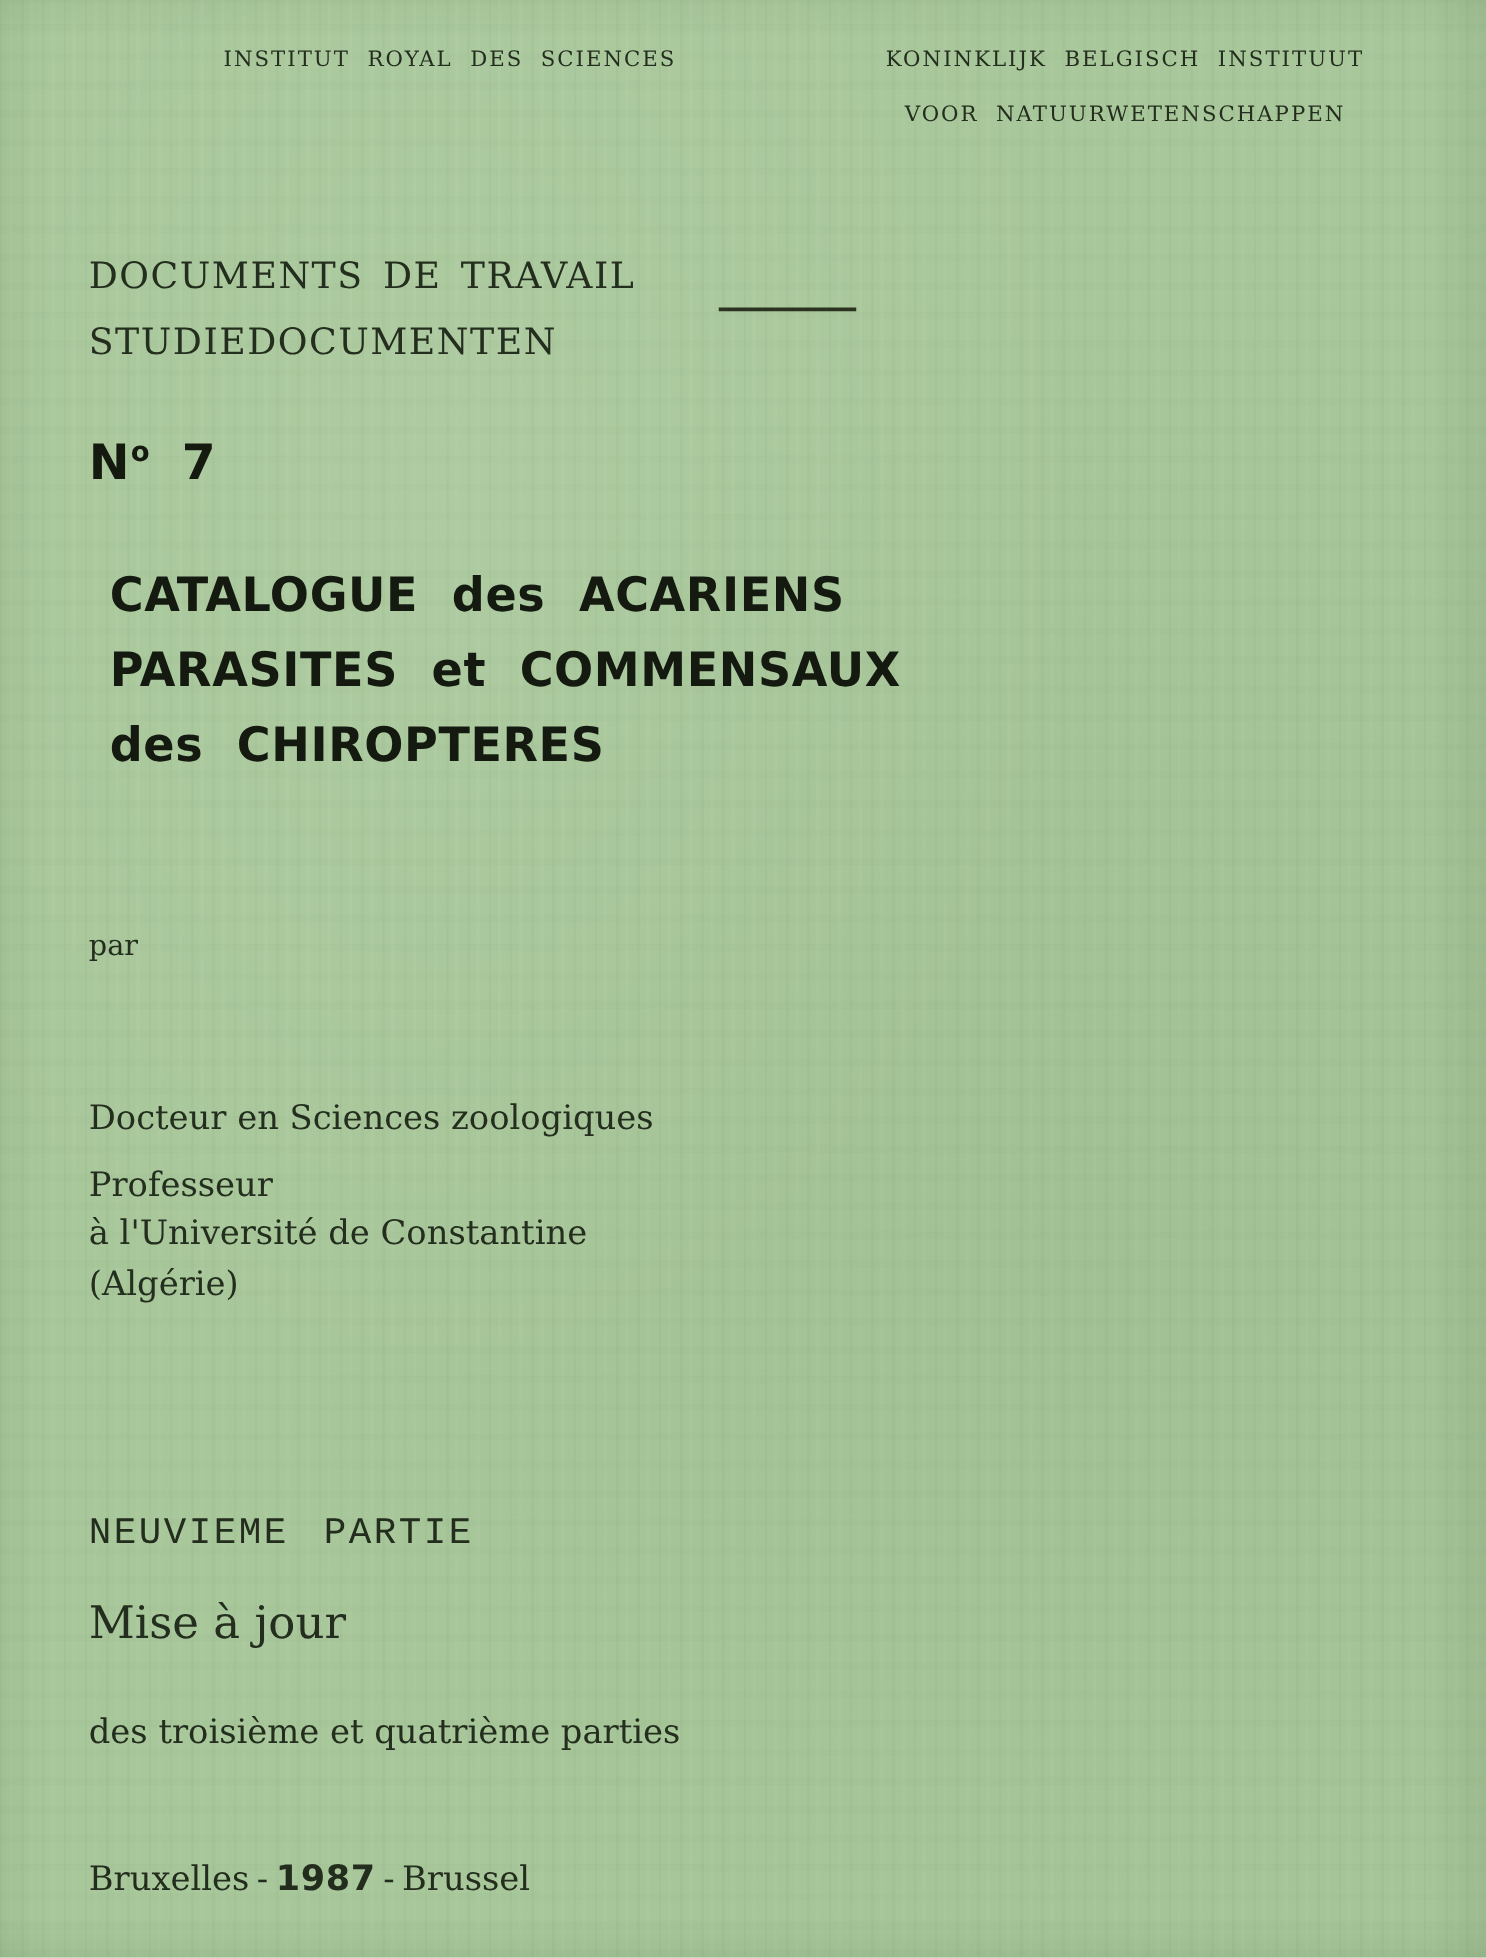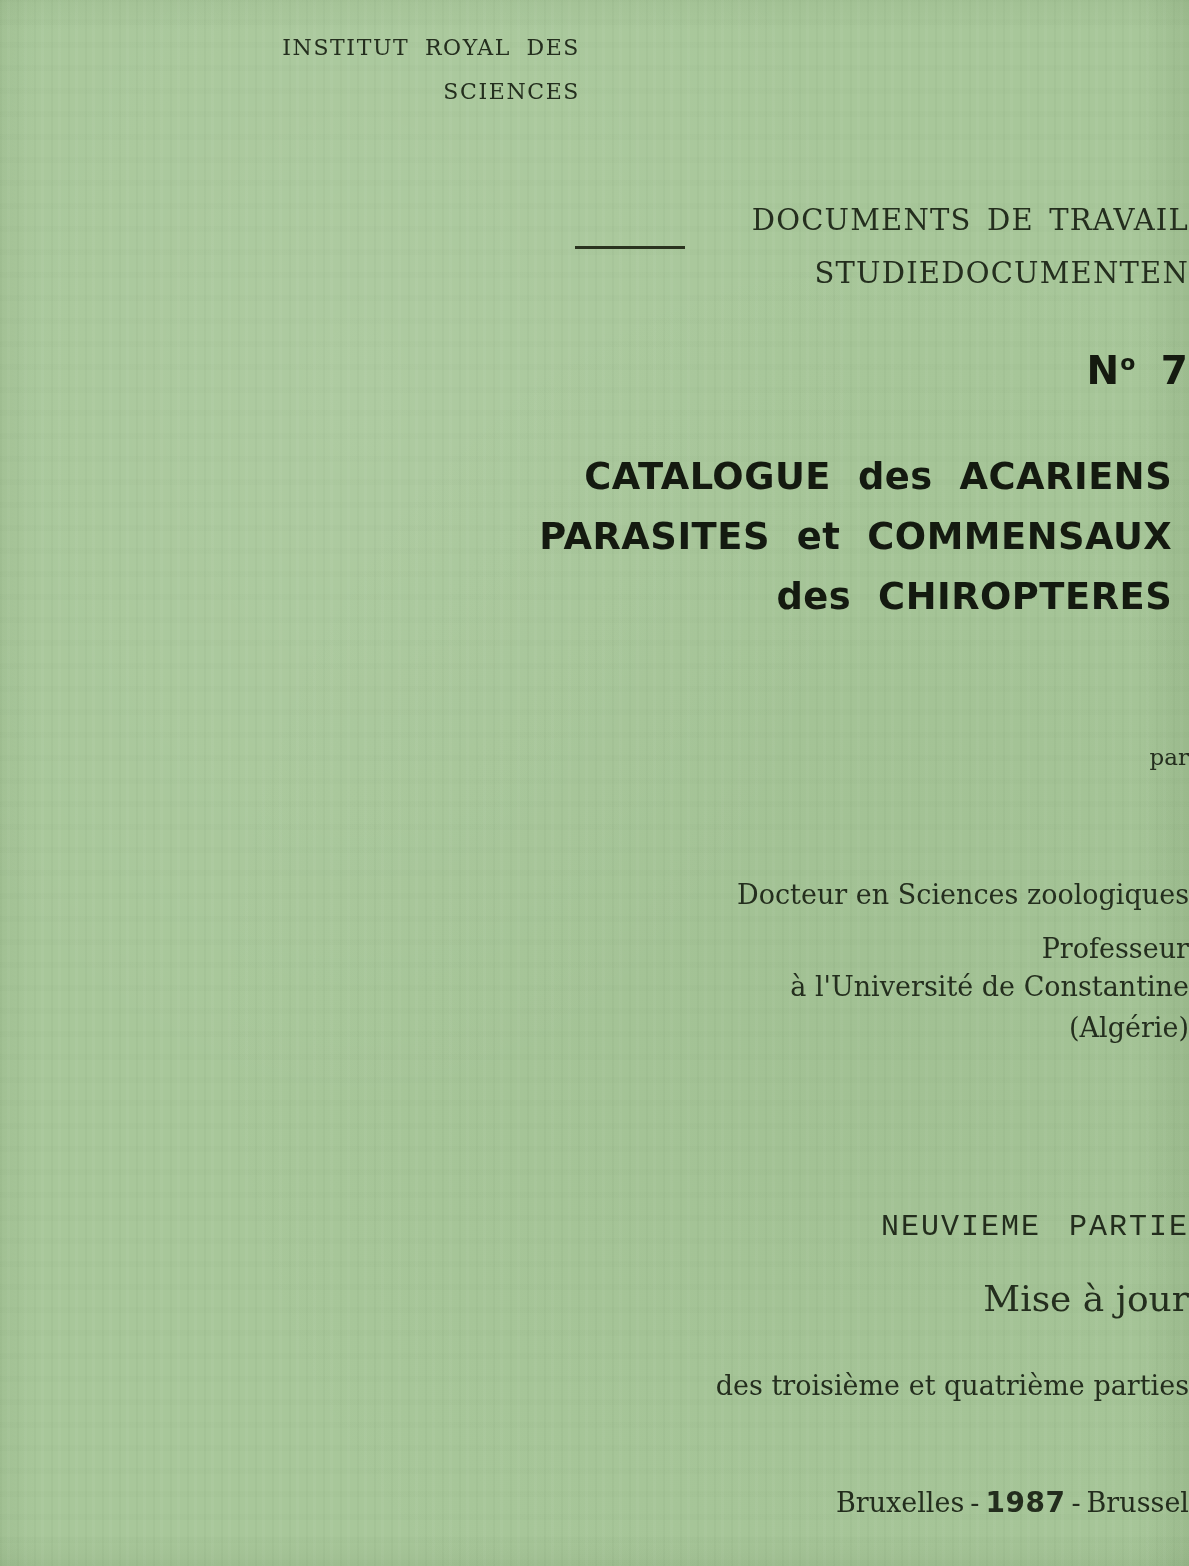--- a/index.html
+++ b/index.html
@@ -29,37 +29,37 @@
         transparent 10px, transparent 17px),
       repeating-linear-gradient(0deg,
         rgba(55,85,45,0.02) 0px, rgba(55,85,45,0.02) 6px,
         transparent 6px, transparent 23px);
     color: #26301f;
   }
   .abs { position: absolute; }
 
   
   .inst-block {
-    text-align: right;
-    font-size: 22px;
+    text-align: center;
+    font-size: 17px;
     line-height: 44px;
     letter-spacing: 1.6px;
     word-spacing: 7px;
     color: #242e1e;
   }
   .inst-left  { left: 140px; top: 26px; width: 440px; }
   .inst-right { left: 660px; top: 26px; width: 480px; }
 
   
   .main-col {
     left: 71px;
     top: 0;
     width: 1118px;
     height: 1566px;
-    text-align: right;
+    text-align: left;
   }
   .series-line {
     position: absolute;
     width: 100%;
     font-size: 29px;
     letter-spacing: 1.2px;
     word-spacing: 5px;
     color: #242e1e;
   }
   .series-fr { top: 203px; }
@@ -192,20 +192,24 @@
   .imprint .sep { padding: 0 6px; }
 </style>
 </head>
 <body>
 
 <div class="page">
 
   <div class="abs inst-block inst-left">
     <div>INSTITUT ROYAL DES SCIENCES</div>
   </div>
+  <div class="abs inst-block inst-right">
+    <div>KONINKLIJK BELGISCH INSTITUUT</div>
+    <div>VOOR NATUURWETENSCHAPPEN</div>
+  </div>
 
   <div class="abs main-col">
 
     <div class="series-line series-fr">DOCUMENTS DE TRAVAIL</div>
     <div class="series-rule"></div>
     <div class="series-line series-nl">STUDIEDOCUMENTEN</div>
 
     <div class="issue-no"><span>N</span><sup>o</sup>&nbsp;<span>7</span></div>
 
     <div class="main-title">

